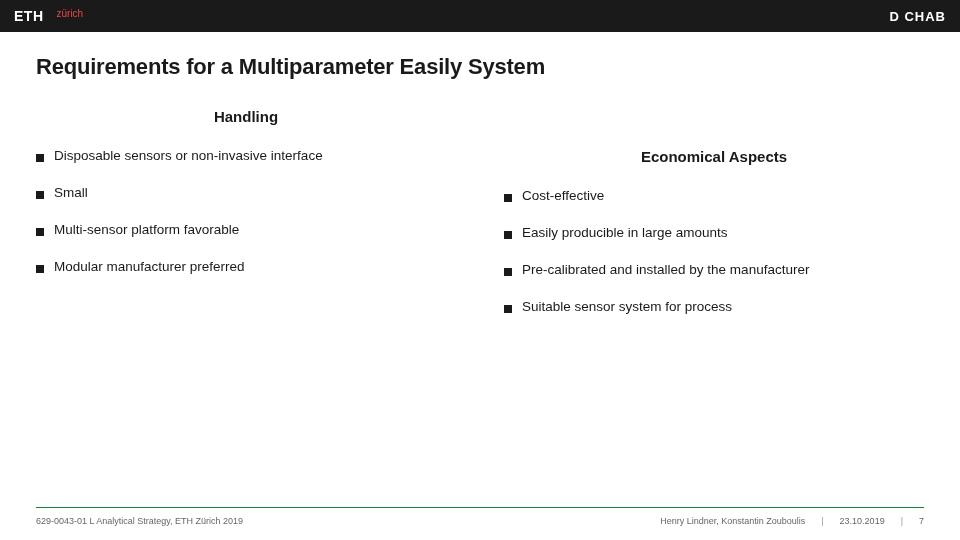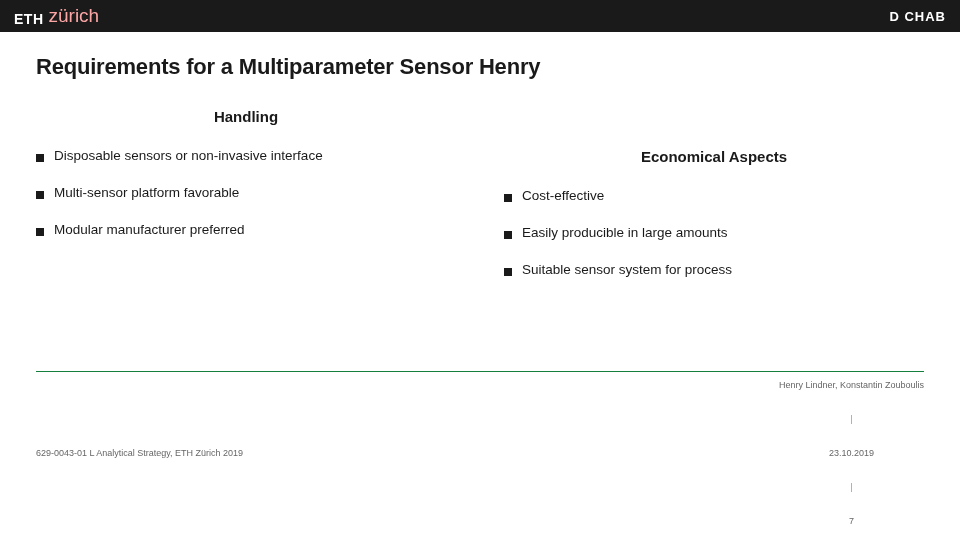--- a/index.html
+++ b/index.html
@@ -18,34 +18,34 @@
       display: flex;
       align-items: center;
       justify-content: space-between;
       background: #1a1a1a;
       height: 32px;
       padding: 0 14px;
     }
 
     .eth-logo {
       display: flex;
-      align-items: flex-end;
-      gap: 5px;
+      align-items: flex-start;
+      gap: 13px;
     }
 
     .eth-text {
       color: #ffffff;
       font-weight: 900;
       font-size: 14px;
       letter-spacing: 0.5px;
     }
 
     .zurich-text {
-      color: #fca5a5;
-      font-size: 19px;
+      color: #ef4444;
+      font-size: 10px;
       font-weight: 400;
     }
 
     .dchab-logo {
       color: #ffffff;
       font-size: 13px;
       font-weight: 600;
       letter-spacing: 1px;
       text-align: center;
     }
@@ -133,73 +133,80 @@
     .footer-left {
       font-size: 9px;
       color: #666666;
     }
 
     .footer-right {
       font-size: 9px;
       color: #666666;
       display: flex;
       align-items: center;
-      gap: 24px;
-      flex-direction: column;
+      gap: 16px;
     }
 
     .footer-divider {
       color: #999;
     }
   </style>
 </head>
 <body>
 
 <div class="top-bar">
   <div class="eth-logo">
     <span class="eth-text">ETH</span>
     <span class="zurich-text">zürich</span>
   </div>
   <div class="dchab-logo">D CHAB</div>
 </div>
 
 <div class="main-content">
 
-  <h1 class="page-title">Requirements for a Multiparameter Sensor Henry</h1>
+  <h1 class="page-title">Requirements for a Multiparameter Easily System</h1>
 
   <div class="columns-container">
 
     <div class="column">
       <div class="column-header">Handling</div>
       <ul class="bullet-list">
       <li class="bullet-item">
             <span class="bullet-square"></span>
             <span class="bullet-text">Disposable sensors or non-invasive interface</span>
           </li>
           <li class="bullet-item">
             <span class="bullet-square"></span>
+            <span class="bullet-text">Small</span>
+          </li>
+          <li class="bullet-item">
+            <span class="bullet-square"></span>
             <span class="bullet-text">Multi-sensor platform favorable</span>
           </li>
           <li class="bullet-item">
             <span class="bullet-square"></span>
             <span class="bullet-text">Modular manufacturer preferred</span>
           </li>
         </ul>
     </div>
 
     <div class="column">
       <div class="column-header">Economical Aspects</div>
       <ul class="bullet-list">
       <li class="bullet-item">
             <span class="bullet-square"></span>
             <span class="bullet-text">Cost-effective</span>
           </li>
           <li class="bullet-item">
             <span class="bullet-square"></span>
             <span class="bullet-text">Easily producible in large amounts</span>
+          </li>
+          <li class="bullet-item">
+            <span class="bullet-square"></span>
+            <span class="bullet-text">Pre-calibrated and installed by the manufacturer</span>
           </li>
           <li class="bullet-item">
             <span class="bullet-square"></span>
             <span class="bullet-text">Suitable sensor system for process</span>
           </li>
         </ul>
     </div>
 
   </div>
 

